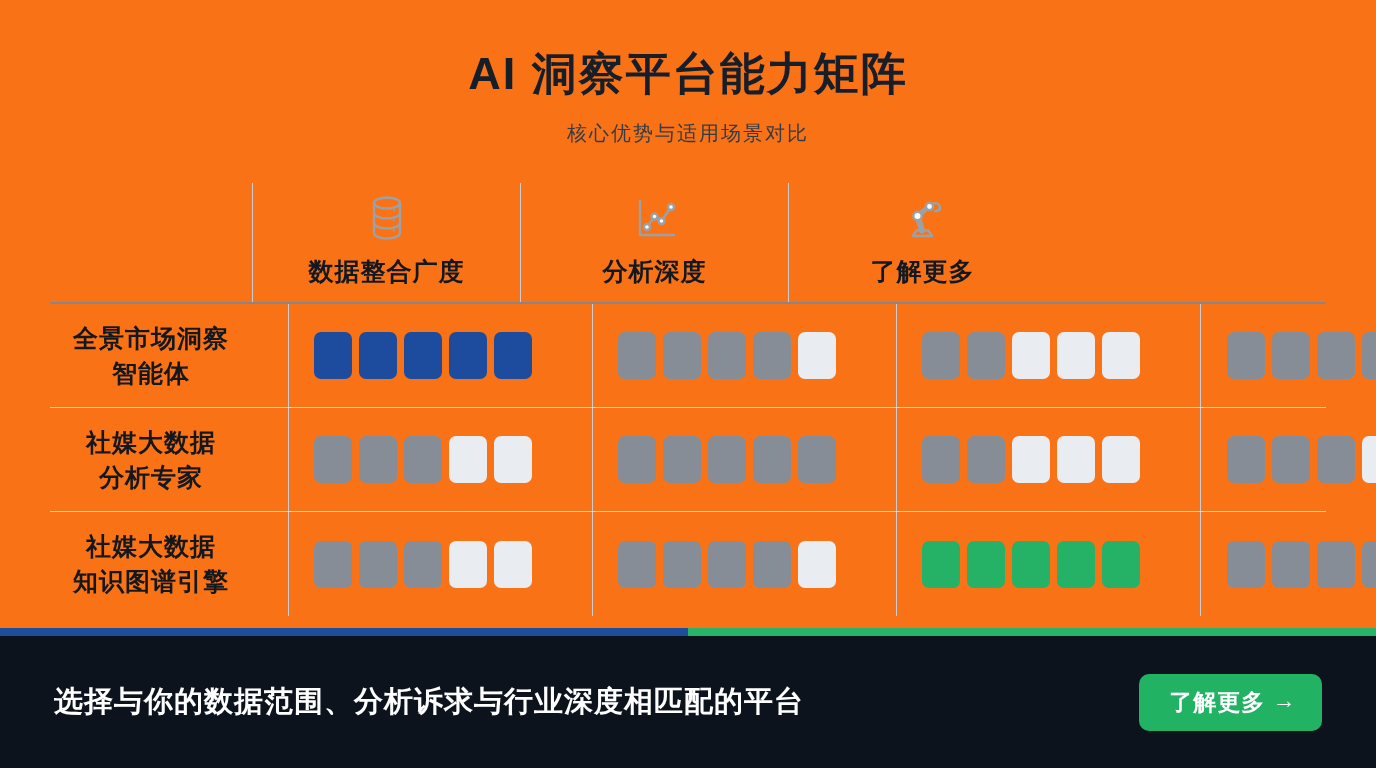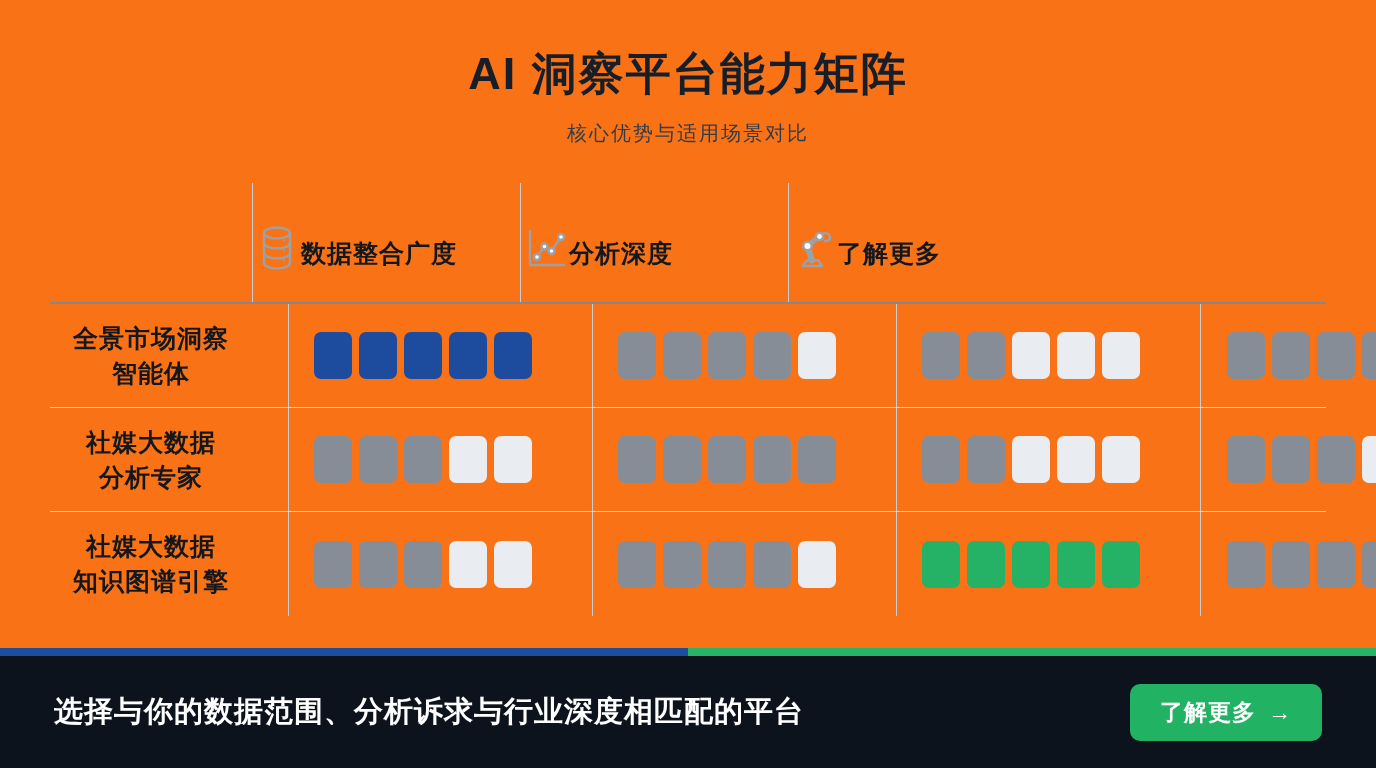--- a/index.html
+++ b/index.html
@@ -11,35 +11,35 @@
            color:#161e29; letter-spacing:2px; }
   .subtitle { text-align:center; margin-top:16px; font-size:20px; color:#333c46; letter-spacing:2px; }
 
   .matrix { position:absolute; left:50px; top:183px; width:1276px; }
   .m-row { display:grid; grid-template-columns:202px 268px 268px 268px 270px; }
   .m-header { height:121px; border-bottom:2px solid #82888f; }
   .m-datarow { height:104px;gap:36px; }
   .m-datarow.sep { border-bottom:1.5px solid #d8dcdf; }
   .bl { border-left:1.5px solid #c9cdd2; }
 
-  .colhead { display:flex; flex-direction:row; align-items:center; justify-content:flex-start; padding-top:10px; }
+  .colhead { display:flex; flex-direction:column; align-items:center; justify-content:flex-start; padding-top:10px; }
   .colhead .icon { height:50px; display:flex; align-items:center; justify-content:center; }
   .colhead .clabel { margin-top:12px; font-size:25px; font-weight:bold; color:#111820; letter-spacing:1px; }
 
   .rowlabel { display:flex; flex-direction:column; align-items:center; justify-content:center;
               font-size:25px; font-weight:bold; color:#14181d; line-height:1.4; letter-spacing:1px; }
 
   .ratecell { display:flex; align-items:center; justify-content:center; gap:7px; }
   .sq { width:38px; height:47px; border-radius:7px; }
 
   .footer { position:absolute; left:0; bottom:0; width:1376px; }
   .progress { display:flex; height:8px; }
   .progress > div { height:8px; }
-  .footer-bar { height:112px; background:#0c131d; display:flex; align-items:center;
-                justify-content:space-between; padding:0 54px; }
+  .footer-bar { height:132px; background:#0c131d; display:flex; align-items:center;
+                justify-content:space-between; padding:0 54px;font-family:Liberation Mono, monospace; }
   .footer-msg { color:#ffffff; font-size:29px; font-weight:bold; letter-spacing:1px; }
   .cta { display:flex; align-items:center; gap:12px; background:#22b264; border:none;
          color:#ffffff; font-family:inherit; font-size:23px; font-weight:bold;
          padding:13px 30px; border-radius:10px; cursor:pointer; letter-spacing:1px; }
 
   svg.hicon { stroke:#9ba1a9; stroke-width:2.4; fill:none; stroke-linecap:round; stroke-linejoin:round; }
 </style>
 </head>
 <body>
 

